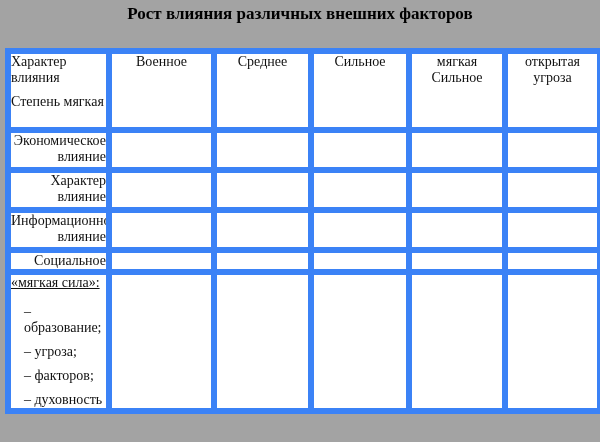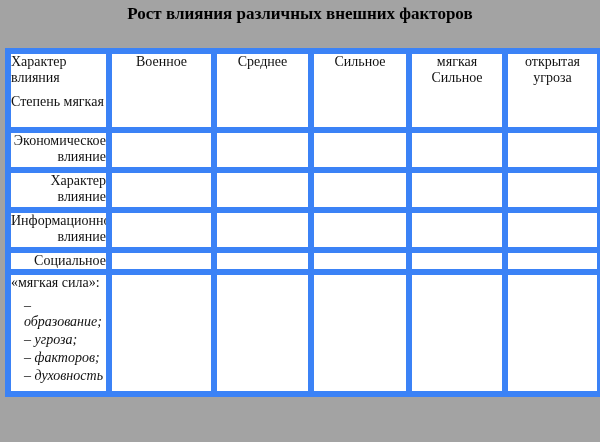--- a/index.html
+++ b/index.html
@@ -49,22 +49,22 @@
   td.corner { padding: 5px 1px 0 6px; text-align: left; }
   td.corner .corner-top { margin-bottom: 8px; }
 
   td.colhead {
     text-align: center;
     padding-top: 5px;
     white-space: pre-line;
   }
   td.label { padding: 5px 0 0 6px; text-align: right; }
   td.soft  { padding: 6px 0 0 6px; }
-  .soft-label { margin-bottom: 7px; }
-  .soft-item  { margin-top: 2px; padding-left: 13px; font-style: italic; }
+  .soft-label { margin-bottom: 13px; text-decoration: underline; }
+  .soft-item  { margin-top: 8px; padding-left: 13px; }
 </style>
 </head>
 <body>
 
 <div class="doc">
 
   <div class="title">
     <div>Рост влияния различных внешних факторов</div>
   </div>
 

